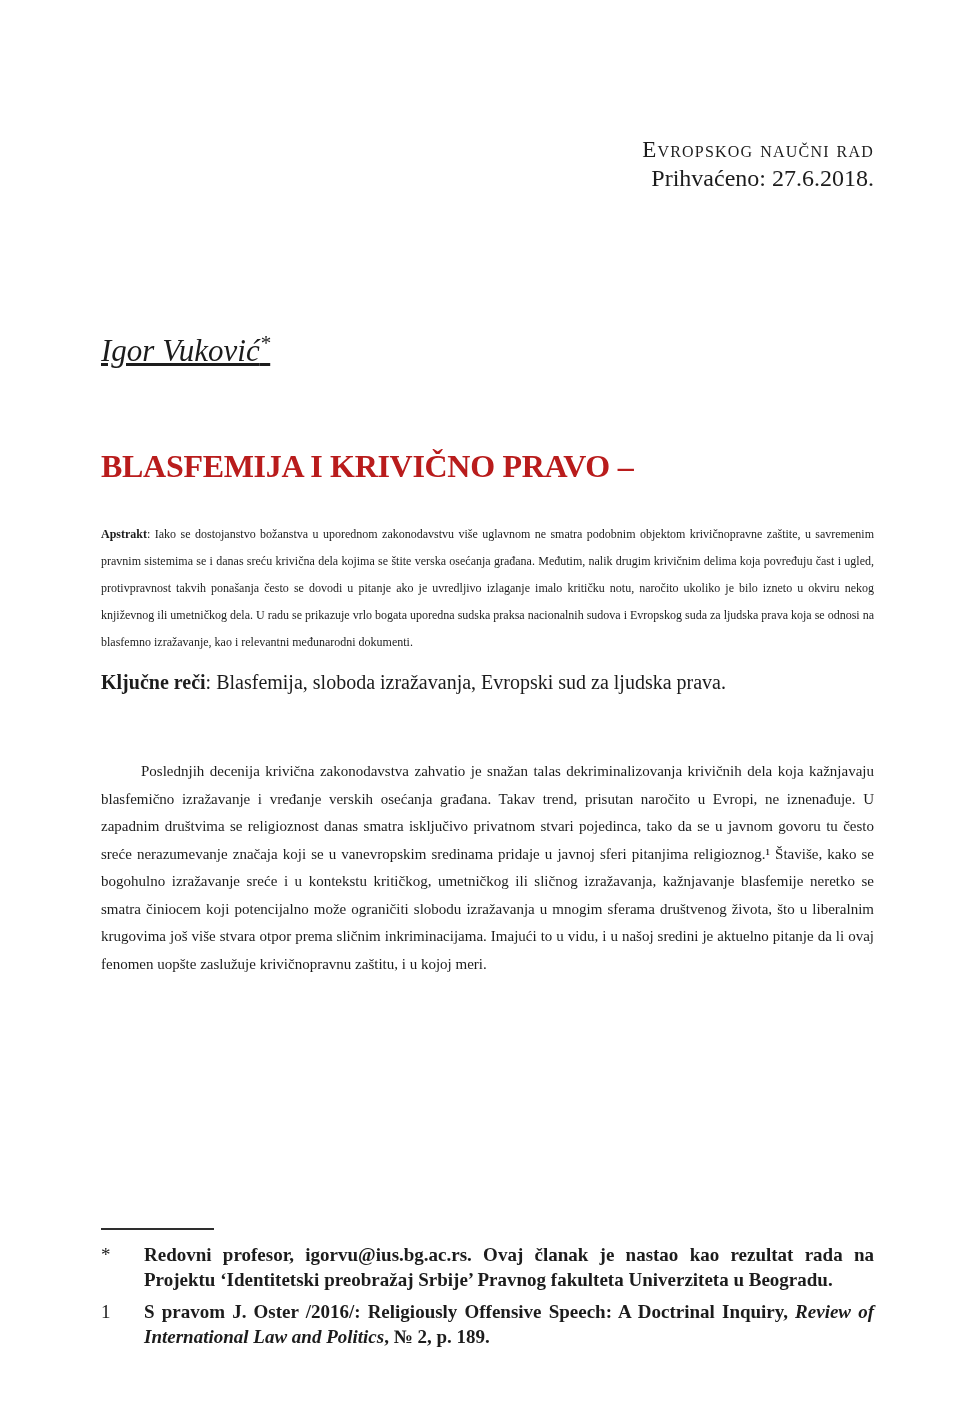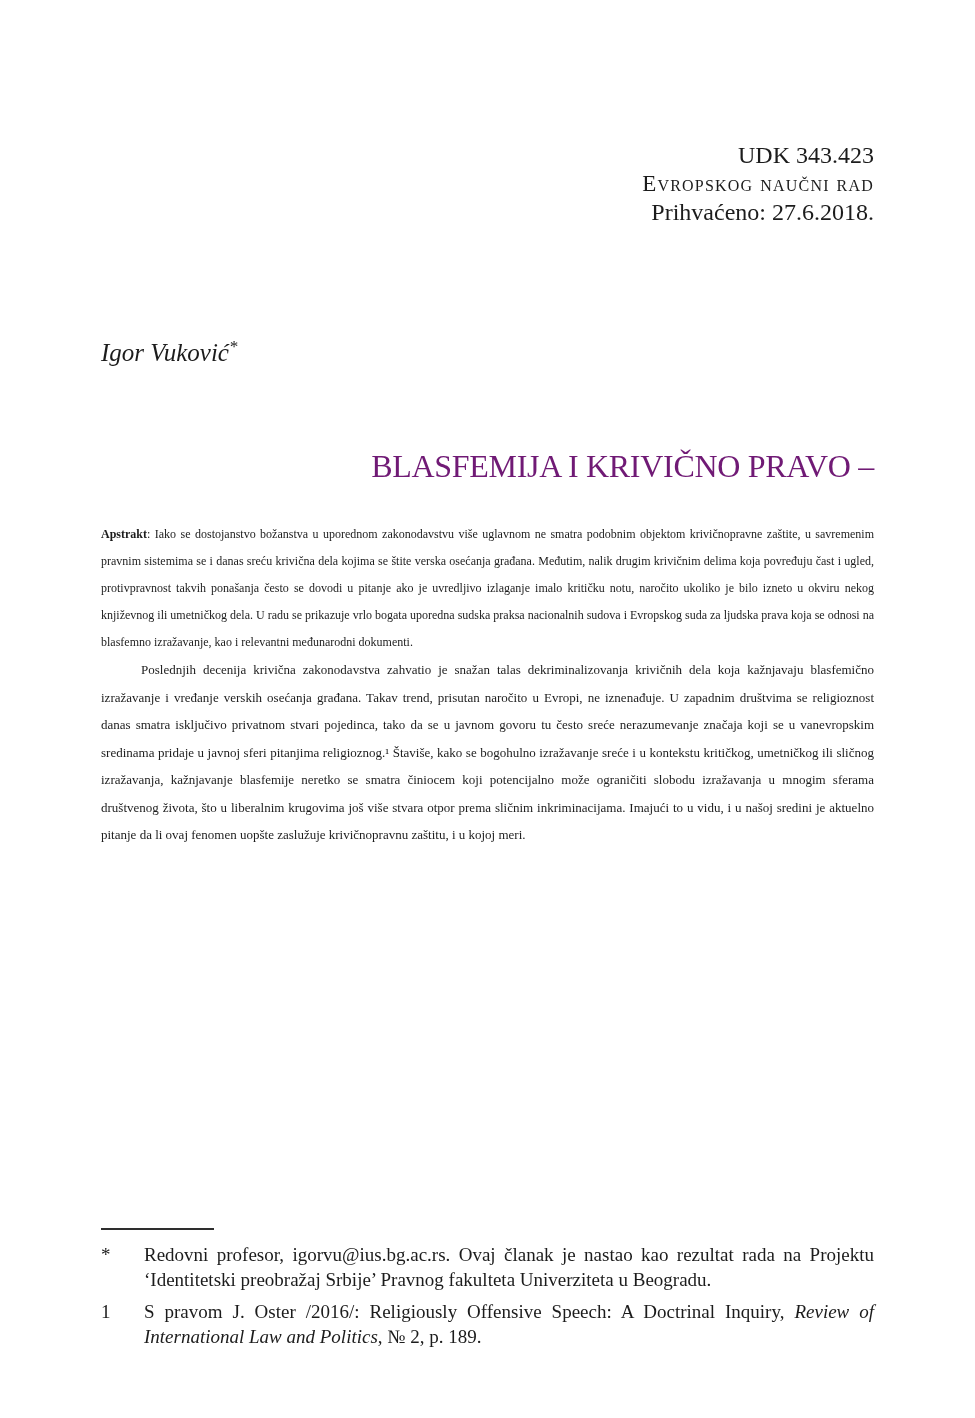--- a/index.html
+++ b/index.html
@@ -45,58 +45,59 @@
     letter-spacing: 1.2px;
   }
   .accepted { font-size: 24px; line-height: 29px; }
 
   
   .author-block {
     position: absolute;
     top: 327px;
     left: 101px;
   }
-  .author-name { font-style: italic; font-size: 25px; line-height: 40px; }
+  .author-name { font-style: italic; font-size: 31px; line-height: 32px; text-decoration: underline; }
   .author-name sup { font-size: 68%; font-style: italic; }
   .author-affiliation { font-size: 25px; line-height: 32px; }
 
   
   .main-column {
     position: absolute;
     top: 448px;
     left: 101px;
     width: 773px;
   }
   .article-title {
-    font-weight: 400;
+    font-weight: 700;
     font-size: 32px;
     line-height: 37px;
-    text-align: right;
+    text-align: left;
     letter-spacing: -0.3px;
-    color: #701a75;
+    color: #b91c1c;
   }
   .article-title .t-line { display: block; }
 
   .abstract {
     margin-top: 36px;
     font-size: 12px;
     line-height: 27px;
     text-align: justify;
   }
   .abstract .label, .keywords .label { font-weight: 700; }
 
   .keywords {
     margin-top: 13px;
     font-size: 20px;
     line-height: 27px;
     text-align: justify;
   }
 
   .body-text {
-    font-size: 13px;
+    margin-top: 62px;
+    font-size: 15px;
     line-height: 27.5px;
     text-align: justify;
     font-family: Liberation Serif, serif;
   }
   .body-text p { text-indent: 40px; }
 
   
   .footnote-area {
     position: absolute;
     top: 1228px;
@@ -109,47 +110,49 @@
     background: #2e2e2e;
     margin-bottom: 12px;
   }
   .footnote {
     display: flex;
     font-size: 19px;
     line-height: 25px;
     margin-bottom: 7px;
   }
   .fn-marker { width: 43px; flex: none; }
-  .fn-text { flex: 1; text-align: justify; }
+  .fn-text { flex: 1; text-align: justify; font-weight: bold; }
   .italic { font-style: italic; }
 </style>
 </head>
 <body>
 
 <div class="page">
 
   <div class="masthead">
-    <div class="udk">UDK 343.423</div>
     <div class="category">Evropskog naučni rad</div>
     <div class="accepted">Prihvaćeno: 27.6.2018.</div>
   </div>
 
   <div class="author-block">
     <div class="author-name"><span>Igor Vuković</span><sup>*</sup></div>
   </div>
 
   <div class="main-column">
     <h1 class="article-title">
       <span class="t-line">BLASFEMIJA I KRIVIČNO PRAVO –</span>
     </h1>
 
     <div class="abstract">
       <span class="label">Apstrakt</span><span>: Iako se dostojanstvo božanstva u uporednom zakonodavstvu više uglavnom ne smatra podobnim objektom krivičnopravne zaštite, u savremenim pravnim sistemima se i danas sreću krivična dela kojima se štite verska osećanja građana. Međutim, nalik drugim krivičnim delima koja povređuju čast i ugled, protivpravnost takvih ponašanja često se dovodi u pitanje ako je uvredljivo izlaganje imalo kritičku notu, naročito ukoliko je bilo izneto u okviru nekog književnog ili umetničkog dela. U radu se prikazuje vrlo bogata uporedna sudska praksa nacionalnih sudova i Evropskog suda za ljudska prava koja se odnosi na blasfemno izražavanje, kao i relevantni međunarodni dokumenti.</span>
     </div>
 
+    <div class="keywords">
+      <span class="label">Ključne reči</span><span>: Blasfemija, sloboda izražavanja, Evropski sud za ljudska prava.</span>
+    </div>
 
     <div class="body-text">
       <p>Poslednjih decenija krivična zakonodavstva zahvatio je snažan talas dekriminalizovanja krivičnih dela koja kažnjavaju blasfemično izražavanje i vređanje verskih osećanja građana. Takav trend, prisutan naročito u Evropi, ne iznenađuje. U zapadnim društvima se religioznost danas smatra isključivo privatnom stvari pojedinca, tako da se u javnom govoru tu često sreće nerazumevanje značaja koji se u vanevropskim sredinama pridaje u javnoj sferi pitanjima religioznog.¹ Štaviše, kako se bogohulno izražavanje sreće i u kontekstu kritičkog, umetničkog ili sličnog izražavanja, kažnjavanje blasfemije neretko se smatra činiocem koji potencijalno može ograničiti slobodu izražavanja u mnogim sferama društvenog života, što u liberalnim krugovima još više stvara otpor prema sličnim inkriminacijama. Imajući to u vidu, i u našoj sredini je aktuelno pitanje da li ovaj fenomen uopšte zaslužuje krivičnopravnu zaštitu, i u kojoj meri.</p>
     </div>
   </div>
 
   <div class="footnote-area">
     <div class="fn-rule"></div>
 
     <div class="footnote">

